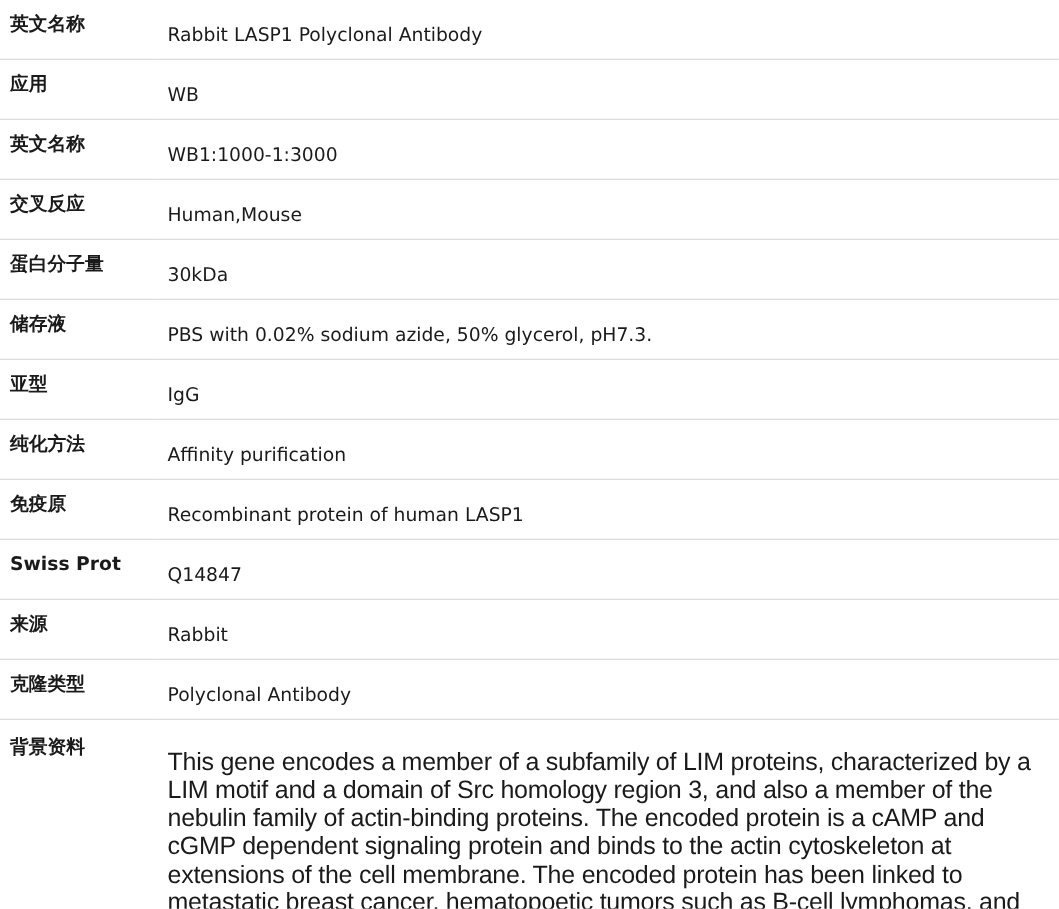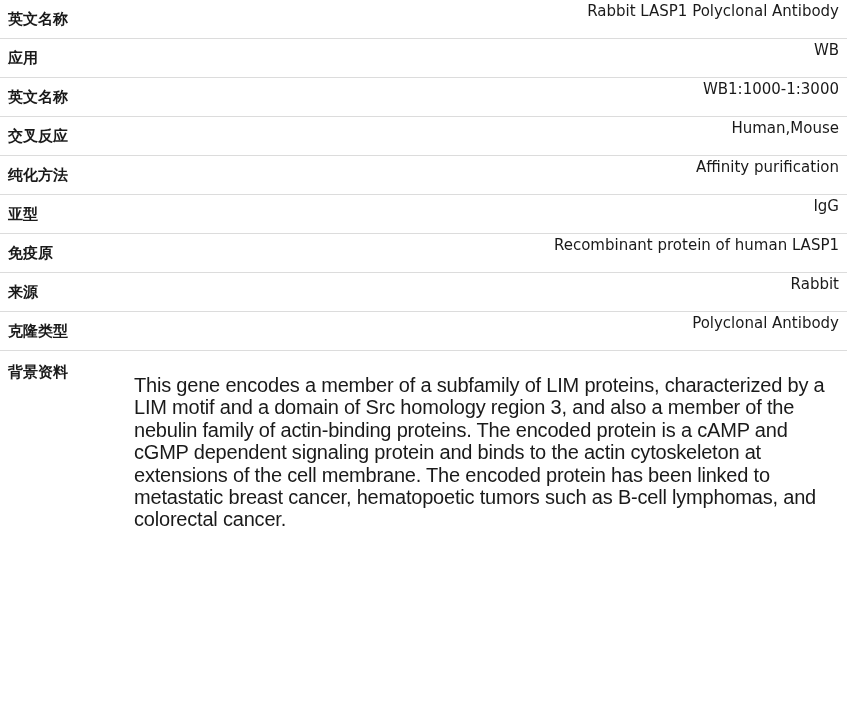--- a/index.html
+++ b/index.html
@@ -4,21 +4,21 @@
 <style>
   html, body { margin: 0; padding: 0; background: #ffffff; }
   body { width: 847px; height: 727px; overflow: hidden; font-family: "DejaVu Sans", "Liberation Sans", sans-serif; color: #1a1a1a; }
   table { border-collapse: collapse; width: 847px; table-layout: fixed; }
   col.c1 { width: 126px; }
   col.c2 { width: 721px; }
   tr { border-bottom: 1px solid #dcdcdc; }
   tr:last-child { border-bottom: none; margin-left: 29px; }
   td { vertical-align: top; padding: 0; font-size: 15px; line-height: 22px; }
   td.label { font-weight: bold; padding: 8px 0 8px 8px; height: 22px; }
-  td.value { padding: 0 8px 8px 8px; text-align: right; }
+  td.value { padding: 17px 8px 8px 8px; }
   tr.single td { height: 22px; }
   td.desc { font-family: "Liberation Sans", sans-serif; font-size: 20px; line-height: 22.4px; padding: 23px 10px 0 8px; letter-spacing: -0.2px; }
   tr.last td.label { padding-top: 10px; }
 </style>
 </head>
 <body>
 
 <table>
   <colgroup>
       <col class="c1">
@@ -35,30 +35,42 @@
     </tr>
     <tr class="single">
       <td class="label">英文名称</td>
       <td class="value">WB1:1000-1:3000</td>
     </tr>
     <tr class="single">
       <td class="label">交叉反应</td>
       <td class="value">Human,Mouse</td>
     </tr>
     <tr class="single">
-      <td class="label">纯化方法</td>
-      <td class="value">Affinity purification</td>
+      <td class="label">蛋白分子量</td>
+      <td class="value">30kDa</td>
+    </tr>
+    <tr class="single">
+      <td class="label">储存液</td>
+      <td class="value">PBS with 0.02% sodium azide, 50% glycerol, pH7.3.</td>
     </tr>
     <tr class="single">
       <td class="label">亚型</td>
       <td class="value">IgG</td>
     </tr>
     <tr class="single">
+      <td class="label">纯化方法</td>
+      <td class="value">Affinity purification</td>
+    </tr>
+    <tr class="single">
       <td class="label">免疫原</td>
       <td class="value">Recombinant protein of human LASP1</td>
+    </tr>
+    <tr class="single">
+      <td class="label">Swiss Prot</td>
+      <td class="value">Q14847</td>
     </tr>
     <tr class="single">
       <td class="label">来源</td>
       <td class="value">Rabbit</td>
     </tr>
     <tr class="single">
       <td class="label">克隆类型</td>
       <td class="value">Polyclonal Antibody</td>
     </tr>
     <tr class="last">

